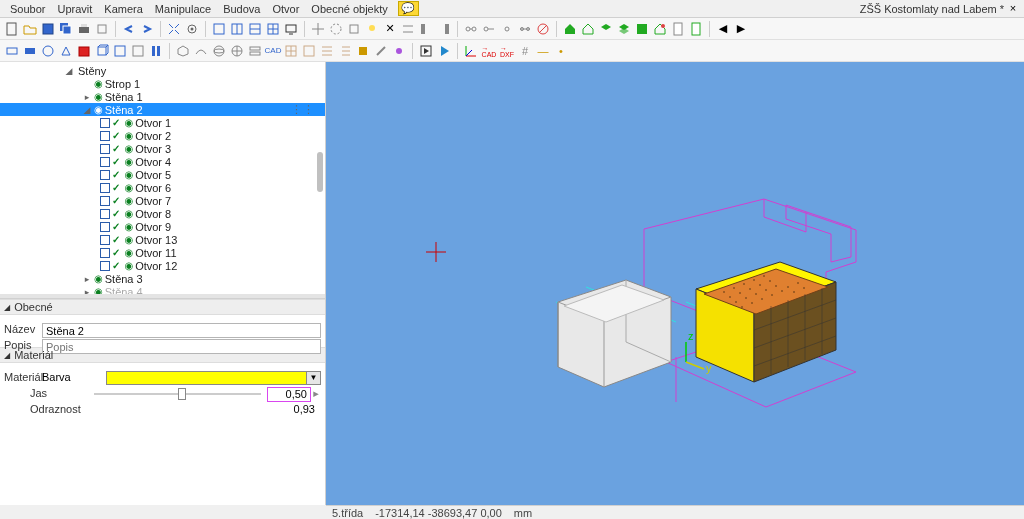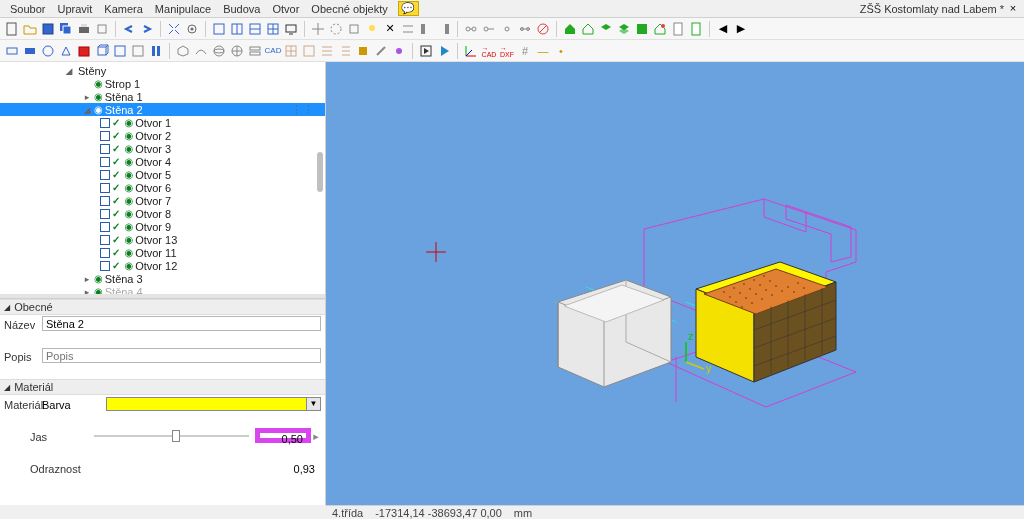--- a/index.html
+++ b/index.html
@@ -23,31 +23,31 @@
 .tree-row .chk { width: 10px; height: 10px; border: 1px solid #2a5caa; margin-right: 2px; }
 .tree-row .check { color: #0a8020; font-weight: bold; margin-right: 2px; font-size: 10px; }
 .tree-row .label { color: #222; }
 .tree-row.selected { background: #1e90ff; }
 .tree-row.selected .label, .tree-row.selected .eye { color: #fff; }
 .tree-row .dots { margin-left: auto; color: #666; letter-spacing: 1px; padding-right: 6px; }
 .tree-scroll-thumb { position: absolute; right: 2px; top: 90px; width: 6px; height: 40px; background: #c0c0c0; border-radius: 3px; }
 .props { border-top: 1px solid #d0d0d0; flex: 1; overflow: auto; }
 .section-header { background: #eeeeee; padding: 1px 4px; font-weight: normal; color: #333; display: flex; align-items: center; border-top: 1px solid #ddd; border-bottom: 1px solid #ddd; }
 .section-header .caret { font-size: 8px; margin-right: 4px; }
-.prop-row { display: flex; align-items: flex-end; height: 16px; padding: 16px 4px; }
+.prop-row { display: flex; align-items: flex-start; height: 16px; padding: 8px 4px; }
 .prop-row .plabel { width: 38px; color: #333; }
 .prop-row .plabel2 { width: 64px; color: #333; margin-left: 26px; }
 .prop-row input[type=text] { flex: 1; height: 15px; border: 1px solid #b5b5b5; padding: 0 3px; font-size: 11px; background: #fff; }
 .prop-row input.placeholder { color: #aaa; }
 .prop-row .color-swatch { flex: 1; height: 14px; background: #ffff00; border: 1px solid #888; position: relative; }
 .prop-row .color-swatch .dd { position: absolute; right: 0; top: 0; width: 14px; height: 100%; background: #e6e6e6; border-left: 1px solid #888; text-align: center; font-size: 8px; line-height: 12px; }
 .prop-row .slider { flex: 1; height: 14px; position: relative; margin-right: 6px; }
 .prop-row .slider .track { position: absolute; top: 6px; left: 0; right: 0; height: 2px; background: #ccc; }
 .prop-row .slider .thumb { position: absolute; top: 1px; left: 50%; width: 8px; height: 12px; background: #fff; border: 1px solid #888; }
-.prop-row .numbox { width: 56px; height: 15px; border: 5px solid #d946ef; text-align: right; padding: 0 3px; }
+.prop-row .numbox { width: 44px; height: 15px; border: 1px solid #d946ef; text-align: right; padding: 0 3px; }
 .prop-row .numval { margin-left: auto; padding-right: 6px; }
 .viewport { flex: 1; background: #6aa2e0; position: relative; overflow: hidden; }
 .viewport svg { position: absolute; inset: 0; }
 .crosshair line { stroke: #c00; stroke-width: 1; }
 .statusbar { height: 14px; background: #f0f0f0; border-top: 1px solid #d0d0d0; display: flex; align-items: center; padding: 0 6px; font-size: 10px; color: #444; margin-left: 326px; }
 .statusbar span { margin-right: 12px; }
 .panel-splitter { height: 4px; background: #e4e4e4; cursor: row-resize; }
 </style>
 </head>
 <body>
@@ -674,16 +674,16 @@
           <line x1="360" y1="300" x2="378" y2="307" stroke="#cc0" stroke-width="1.5"></line>
           <text x="362" y="278" font-size="8" fill="#0c0">z</text>
           <text x="380" y="310" font-size="8" fill="#cc0">y</text>
         </g>
       </g>
     </svg>
   </div>
 </div>
 
 <div class="statusbar">
-  <span>4.třída</span>
+  <span>5.třída</span>
   <span>-17314,14 -38693,47 0,00</span>
   <span>mm</span>
 </div>
 
 </body></html>

